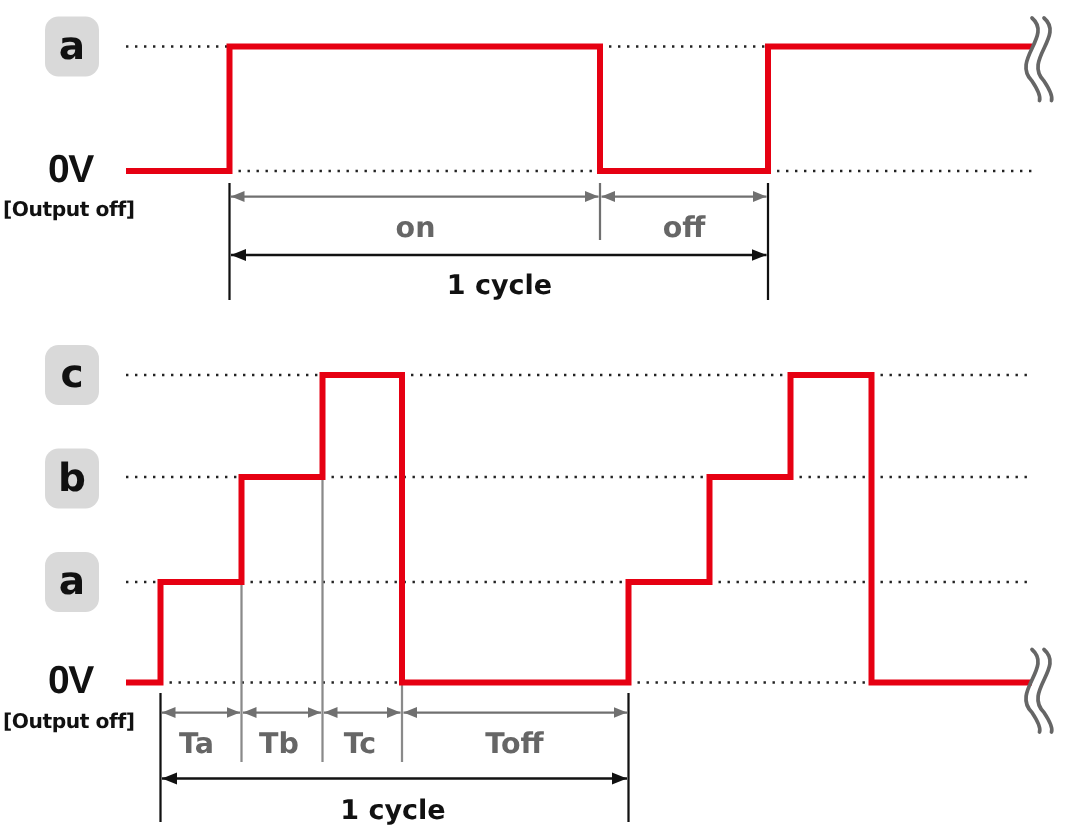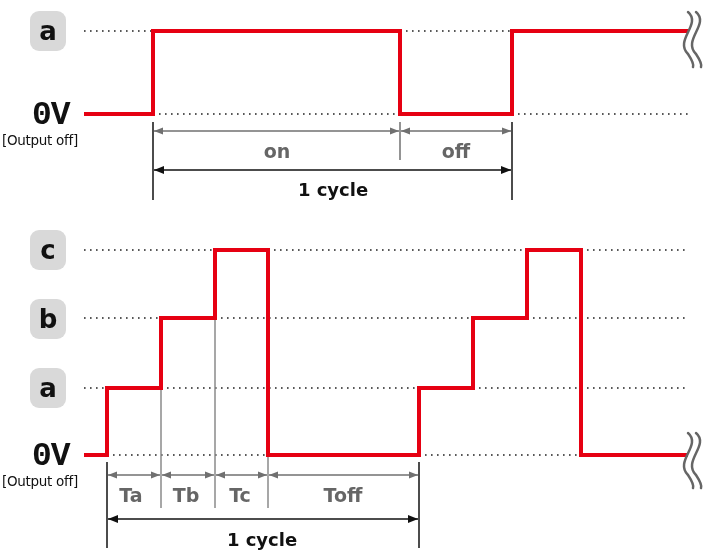--- a/index.html
+++ b/index.html
@@ -2,23 +2,23 @@
 <html><head>
   <meta charset="utf-8">
   <style>
     html, body { margin: 0; padding: 0; background: #ffffff; }
     body { width: 720px; height: 560px; position: relative; overflow: hidden;
            font-family: "DejaVu Sans", sans-serif; }
     .badge { position: absolute; width: 36px; height: 40px; border-radius: 9px;
              background: #d9d9d9; color: #111; font-weight: bold; font-size: 26px;
              display: flex; align-items: center; justify-content: center;
              font-family: "DejaVu Sans", sans-serif; }
-    .zero { position: absolute; font-weight: bold; font-size: 33px; color: #111;
-            font-family: Liberation Mono, monospace; letter-spacing: -1px; }
-    .outoff { position: absolute; font-weight: normal; font-size: 13.5px; color: #111;
+    .zero { position: absolute; font-weight: bold; font-size: 26px; color: #111;
+            font-family: Liberation Sans, sans-serif; letter-spacing: -1px; }
+    .outoff { position: absolute; font-weight: bold; font-size: 13.5px; color: #111;
               font-family: "DejaVu Sans", sans-serif; white-space: nowrap; letter-spacing: -0.3px; }
     svg { position: absolute; left: 0; top: 0; }
     .lbl-gray { font-family: "DejaVu Sans", sans-serif; font-weight: bold; fill: #666; font-size: 19px; }
     .lbl-black { font-family: "DejaVu Sans", sans-serif; font-weight: bold; fill: #111; font-size: 18px; }
   </style>
 </head>
 <body>
 
 <div class="badge" style="left:30px; top:11px;">
   <span>a</span>

